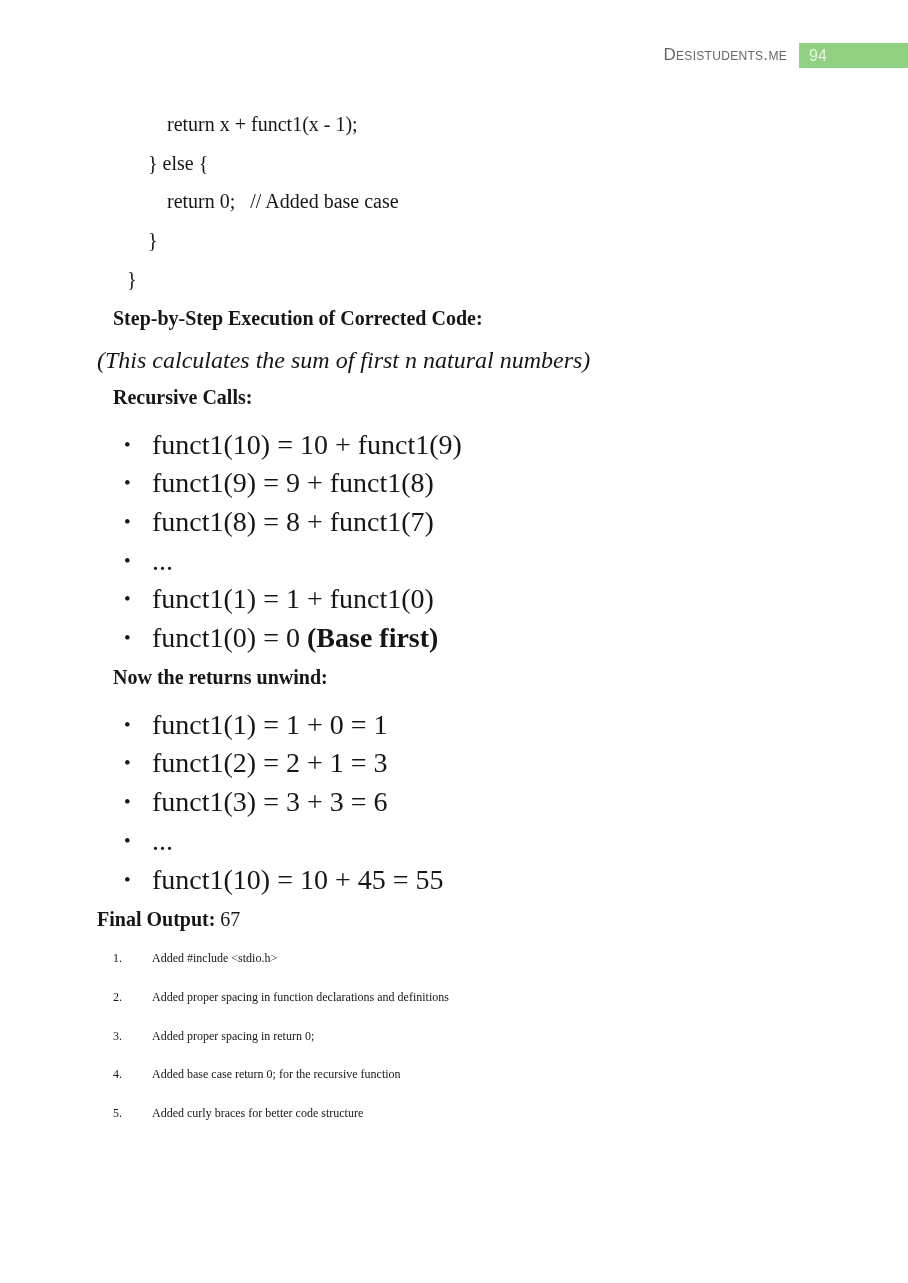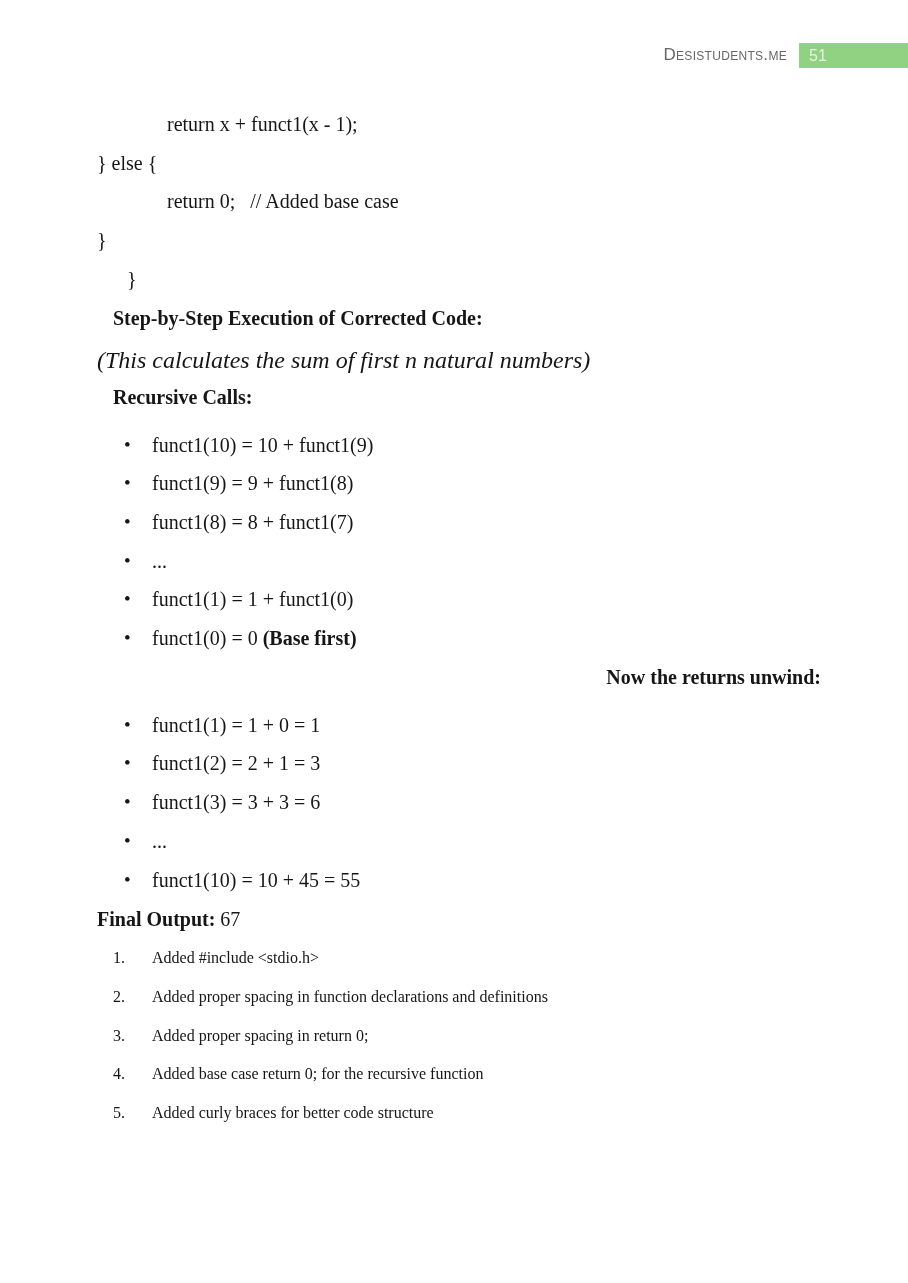--- a/index.html
+++ b/index.html
@@ -47,48 +47,48 @@
     width: 740px;
   }
 
   .code-block { margin: 0; }
   .code-line {
     font-size: 20px;
     line-height: 38.7px;
     white-space: pre;
   }
   .ind-a { margin-left: 70px; }
-  .ind-b { }
+  .ind-b { margin-left: 51px; }
   .ind-c { margin-left: 30px; }
 
   .heading {
     font-size: 20px;
     font-weight: bold;
     line-height: 26px;
     margin: 16px;
   }
   .h-step { margin-top: 6px; }
   .subtitle {
     font-size: 24px;
     font-style: italic;
     line-height: 26px;
   }
   .h-recursive { margin-top: 11px; }
-  .h-unwind { margin-top: 6px; text-align: right; }
+  .h-unwind { margin-top: 6px; }
   .h-summary { margin-top: 12px; }
 
   ul.bullets {
     list-style: none;
     margin: 7px 0 0 0;
     padding: 0;
   }
   ul.bullets li {
     position: relative;
     padding-left: 55px;
-    font-size: 20px;
+    font-size: 28px;
     line-height: 38.7px;
   }
   ul.bullets li::before {
     content: "\2022";
     position: absolute;
     left: 27px;
     top: 0;
     line-height: 38.7px;
     font-size: 19px;
   }
@@ -104,21 +104,21 @@
   ol.numbers {
     list-style: none;
     counter-reset: item;
     margin: 7px 0 0 0;
     padding: 0;
   }
   ol.numbers li {
     position: relative;
     counter-increment: item;
     padding-left: 55px;
-    font-size: 16px;
+    font-size: 12px;
     line-height: 38.7px;
   }
   ol.numbers li::before {
     content: counter(item) ".";
     position: absolute;
     left: 16px;
     top: 0;
     line-height: 38.7px;
   }
 
@@ -145,21 +145,21 @@
     color: #1c1c1c;
   }
 </style>
 </head>
 <body>
 
 <div class="page">
 
   <div class="brand">Desistudents.me</div>
   <div class="page-badge">
-    <span>51</span>
+    <span>94</span>
   </div>
 
   <div class="content">
 
     <div class="code-block">
       <div class="code-line ind-a">return x + funct1(x - 1);</div>
       <div class="code-line ind-b">} else {</div>
       <div class="code-line ind-a">return 0;   // Added base case</div>
       <div class="code-line ind-b">}</div>
       <div class="code-line ind-c">}</div>

